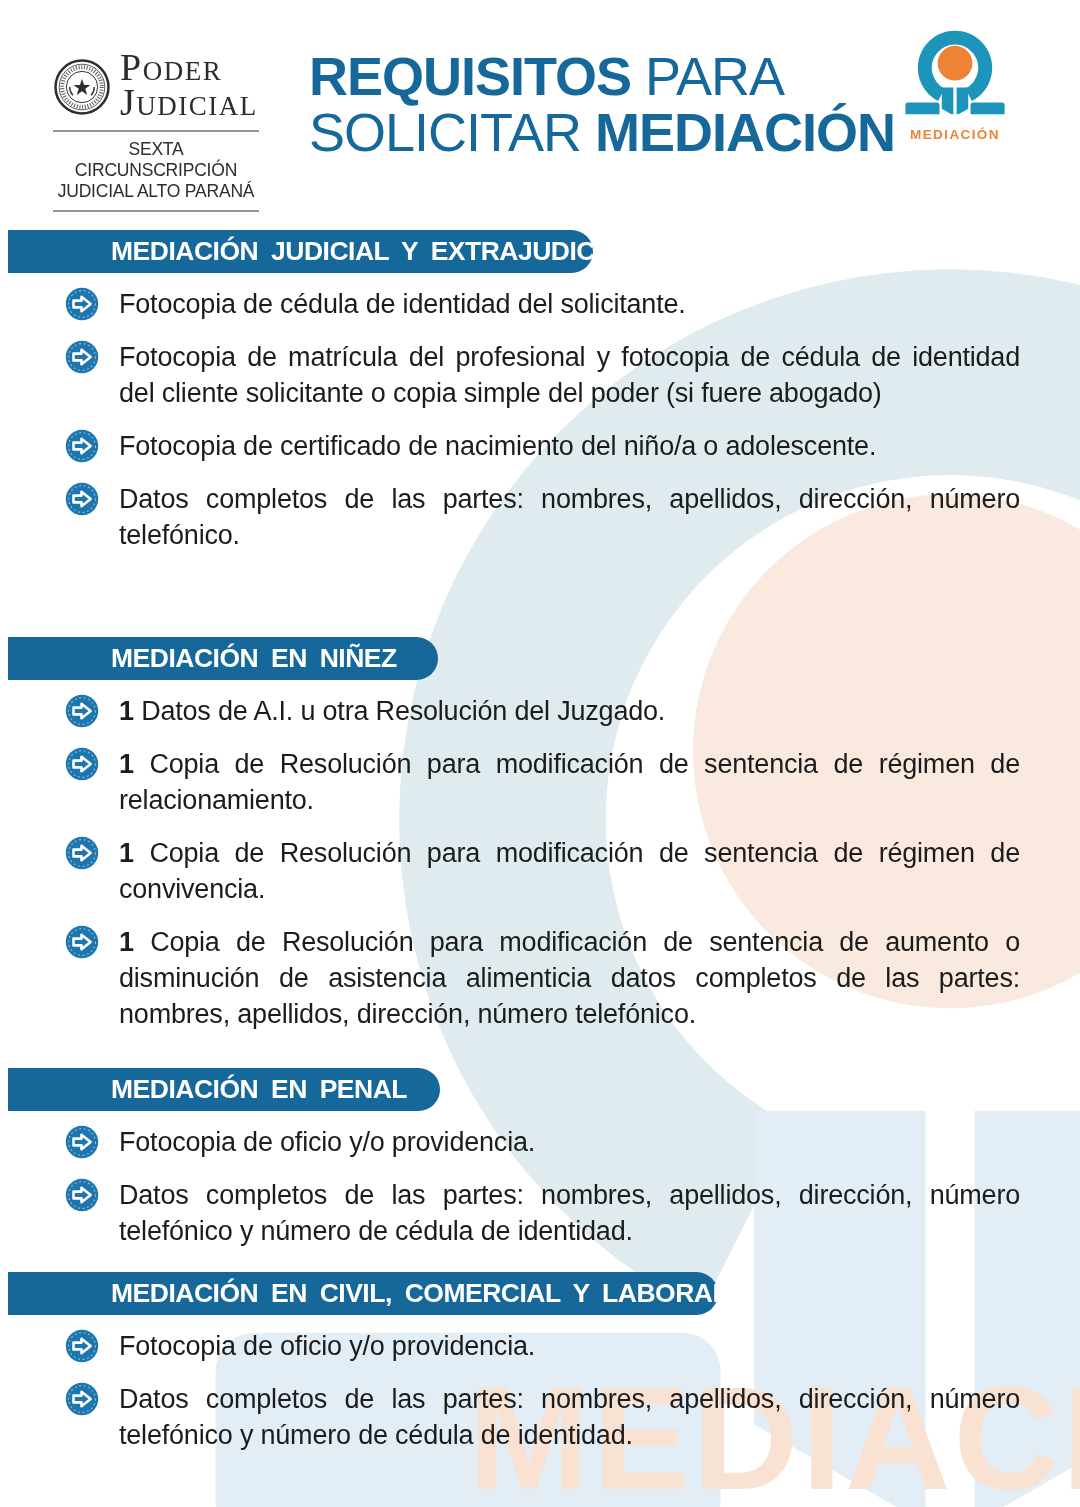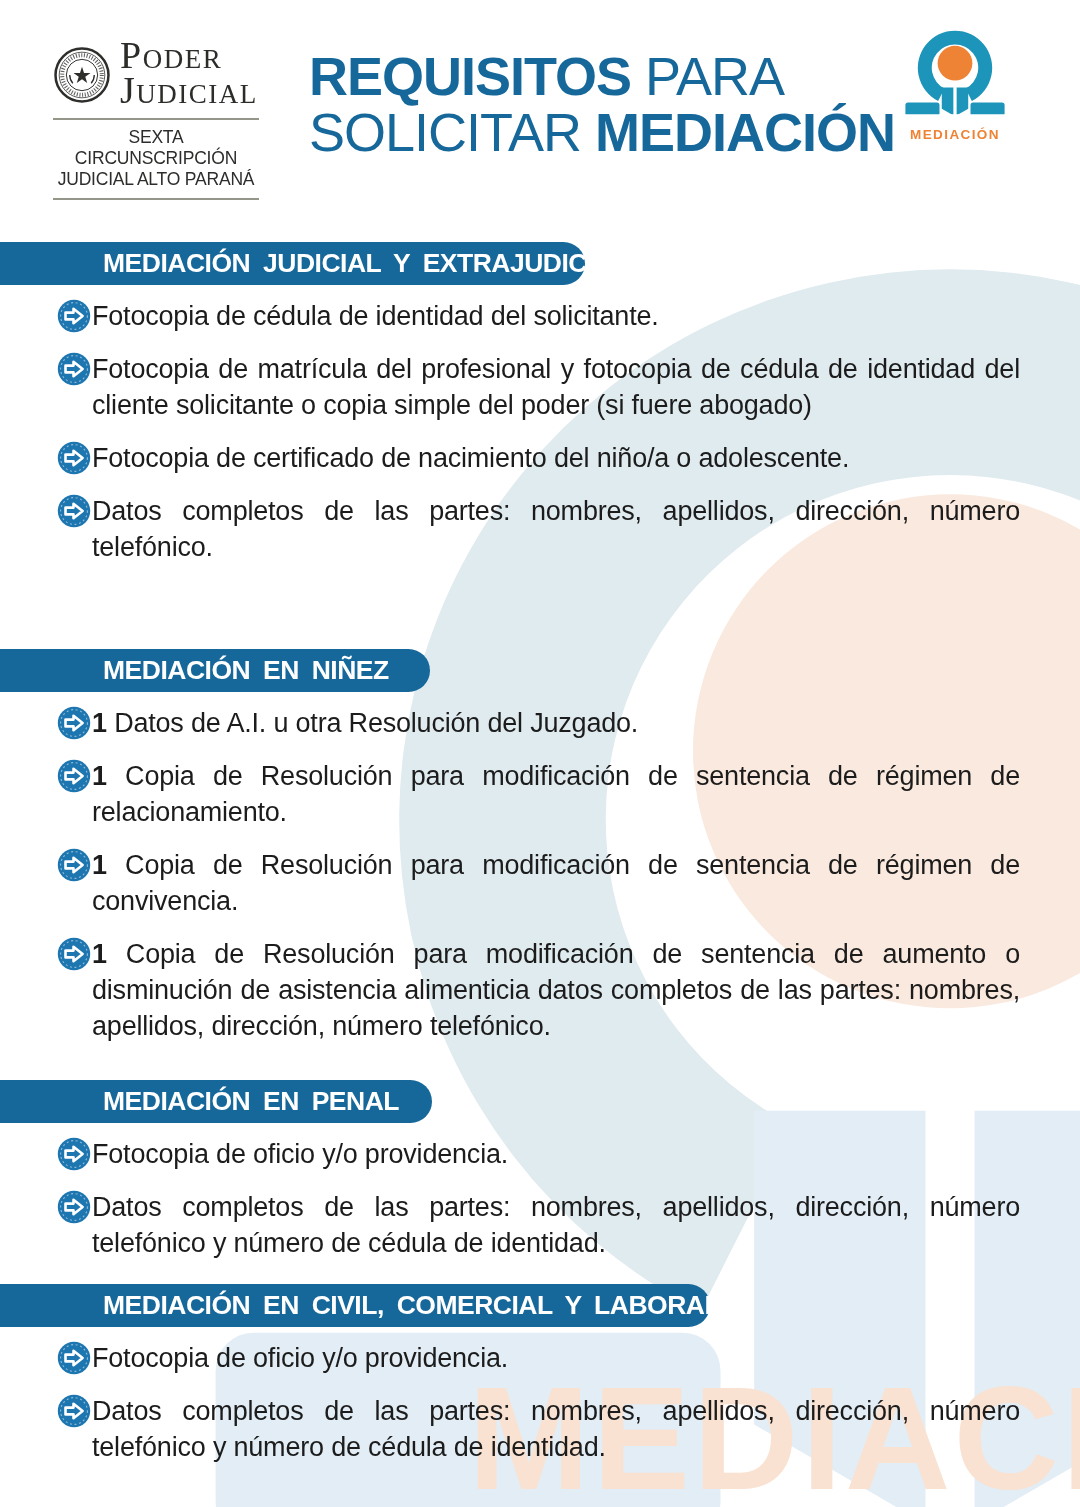--- a/index.html
+++ b/index.html
@@ -7,45 +7,45 @@
     position:relative;width:1080px;height:1507px;overflow:hidden;background:#fff;
     font-family:"Liberation Sans",sans-serif;color:var(--text,#1c1c1c);
   }
   
   .watermark{position:absolute;inset:0;pointer-events:none;}
   .wm-svg{position:absolute;left:32px;top:101px;width:1836px;height:1836px;
     --teal:var(--wm-teal,#E0EBEF);--orange:var(--wm-peach,#FAE9DE);--limb:var(--wm-limb,#E2EDF5);}
   .wm-text{position:absolute;left:468px;top:1366px;font-size:146px;font-weight:bold;
     color:var(--wm-text,#F9E2D2);letter-spacing:3px;white-space:nowrap;line-height:1;}
   
-  .brand{position:absolute;left:53px;top:40px;width:206px;}
+  .brand{position:absolute;left:53px;top:52px;width:206px;}
   .brand-top{display:flex;align-items:center;gap:9px;}
   .seal{width:58px;height:58px;flex:none;}
   .brand-name{font-family:"Liberation Serif",serif;color:#2c2c29;font-size:27px;
     line-height:31px;letter-spacing:1.5px;}
   .brand-name-line::first-letter{font-size:38px;}
   .brand-rule{height:2px;background:#94968a;margin:8px 0 7px;}
   .brand-sub{font-weight:normal;font-size:17.5px;line-height:21px;text-align:center;
     color:#2d2d2b;letter-spacing:-0.2px;}
   .brand-rule2{height:2px;background:#94968a;margin:8px 0 0;}
   .title{position:absolute;left:295px;top:34px;margin:14px;font-weight:400;
     font-size:54px;line-height:56px;color:var(--blue,#16689B);letter-spacing:-1px;}
   .title b{font-weight:700;}
   .prog{position:absolute;left:893px;top:24px;width:124px;text-align:center;}
   .prog-svg{width:124px;height:98px;--teal:#1D95BA;--orange:#EE8336;}
   .prog-label{font-size:13.5px;font-weight:bold;color:var(--orange,#EE8336);
     letter-spacing:1.4px;margin-top:1px;}
   
-  .section{position:absolute;left:0;right:0;margin-top:12px;}
+  .section{position:absolute;left:8px;right:0;}
   .section-bar{height:43px;background:var(--blue,#16689B);border-radius:0 21.5px 21.5px 0;
     display:flex;align-items:center;padding-left:103px;box-sizing:border-box;}
   .section-bar span{color:#fff;font-weight:bold;font-size:26.5px;letter-spacing:-0.5px;
     word-spacing:6px;white-space:nowrap;}
   .section-items{padding:13px 60px 0 57px;}
-  .item{display:flex;gap:1px;margin-bottom:17px;}
+  .item{display:flex;gap:20px;margin-bottom:17px;}
   .item-icon{width:34px;height:34px;flex:none;margin-top:1px;}
   .item-text{flex:1;font-size:27px;line-height:36px;text-align:justify;letter-spacing:-0.2px;color:var(--text,#1c1c1c);}
   .item-text b{font-weight:700;}
   .defs{position:absolute;width:0;height:0;overflow:hidden;}
 </style>
 </head>
 <body>
 
 <svg class="defs" xmlns="http://www.w3.org/2000/svg" aria-hidden="true">
   <symbol id="media-logo">

